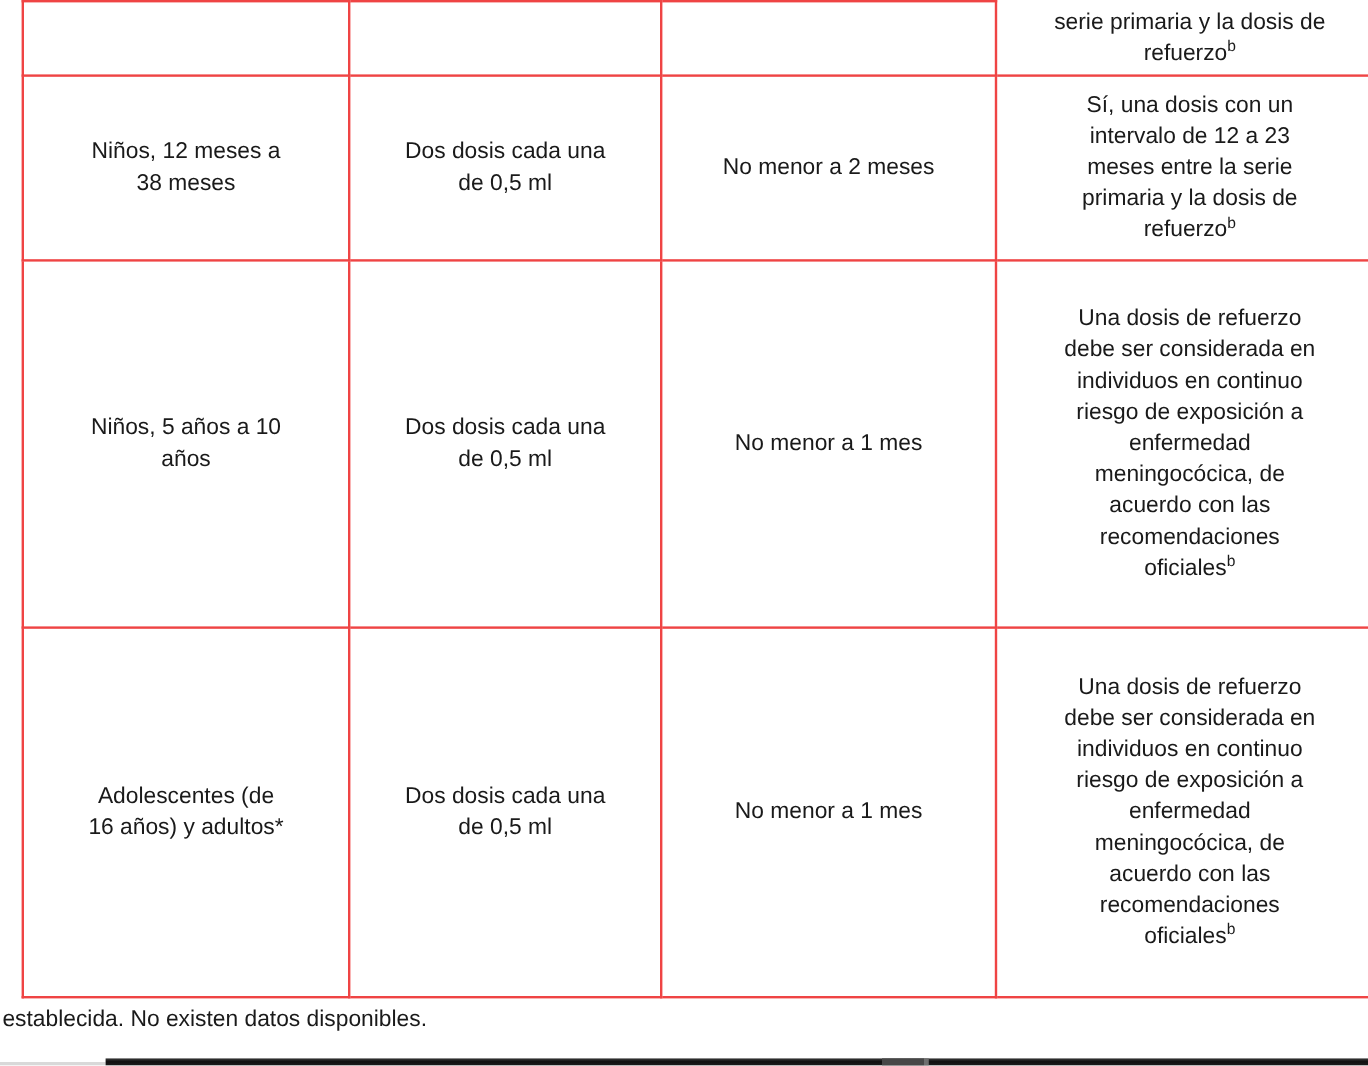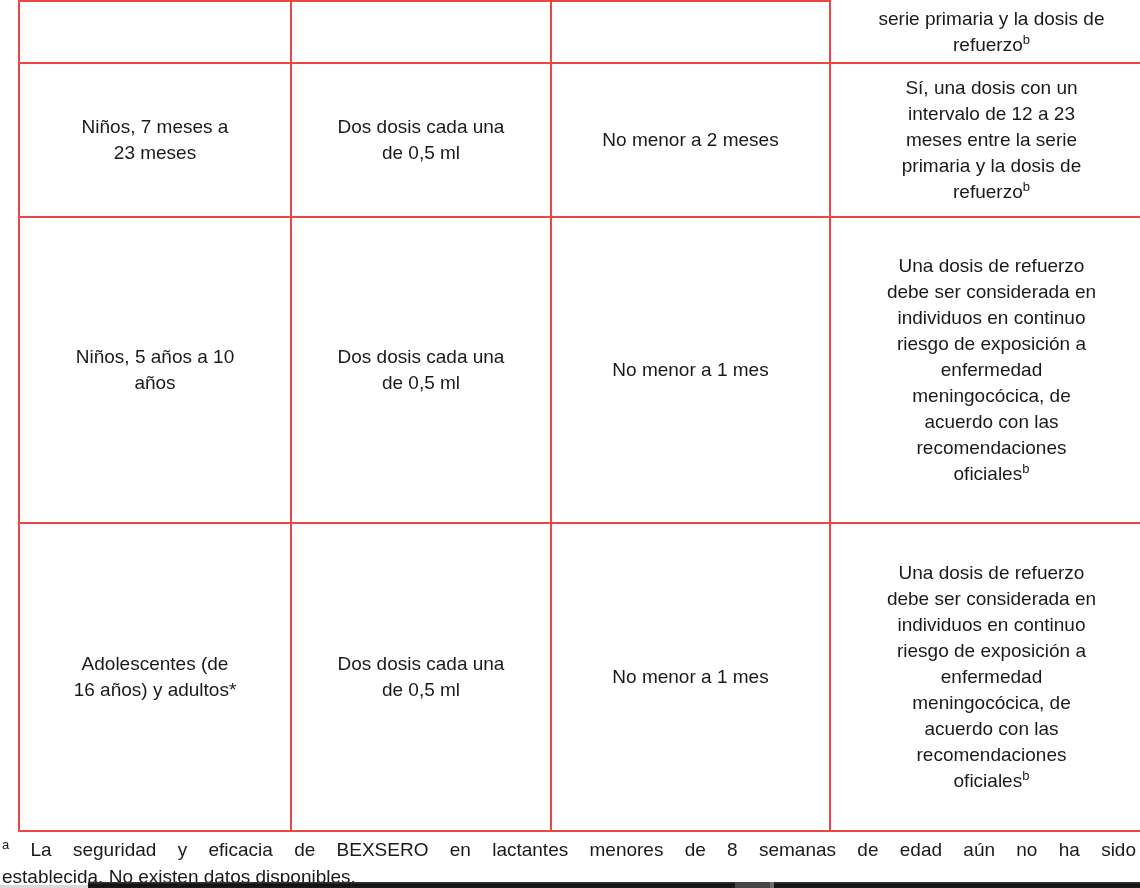--- a/index.html
+++ b/index.html
@@ -96,21 +96,21 @@
           </td>
         <td>
             <div class="cell-inner"></div>
           </td>
         <td class="open-top">
           <div class="cell-inner w232"><span>serie primaria y la dosis de refuerzo</span><sup>b</sup></div>
         </td>
       </tr>
       <tr style="height:154px">
         <td>
-            <div class="cell-inner w170">Niños, 7 meses a 23 meses</div>
+            <div class="cell-inner w170">Niños, 12 meses a 38 meses</div>
           </td>
         <td>
             <div class="cell-inner w185">Dos dosis cada una de 0,5 ml</div>
           </td>
         <td>
             <div class="cell-inner">No menor a 2 meses</div>
           </td>
         <td>
           <div class="cell-inner w210"><span>Sí, una dosis con un intervalo de 12 a 23 meses entre la serie primaria y la dosis de refuerzo</span><sup>b</sup></div>
         </td>
@@ -140,21 +140,20 @@
             <div class="cell-inner">No menor a 1 mes</div>
           </td>
         <td>
           <div class="cell-inner w210"><span>Una dosis de refuerzo debe ser considerada en individuos en continuo riesgo de exposición a enfermedad meningocócica, de acuerdo con las recomendaciones oficiales</span><sup>b</sup></div>
         </td>
       </tr>
     </tbody>
   </table>
 
   <div class="footnote">
-    <div class="footnote-line1"><sup>a</sup> <span>La seguridad y eficacia de BEXSERO en lactantes menores de 8 semanas de edad aún no ha sido</span></div>
     <div class="footnote-line2">establecida. No existen datos disponibles.</div>
   </div>
 
   <div class="bottom-bar-light"></div>
   <div class="bottom-bar-dark">
     <div class="bottom-bar-segment"></div>
     <div class="bottom-bar-gap"></div>
   </div>
 
 </div>

